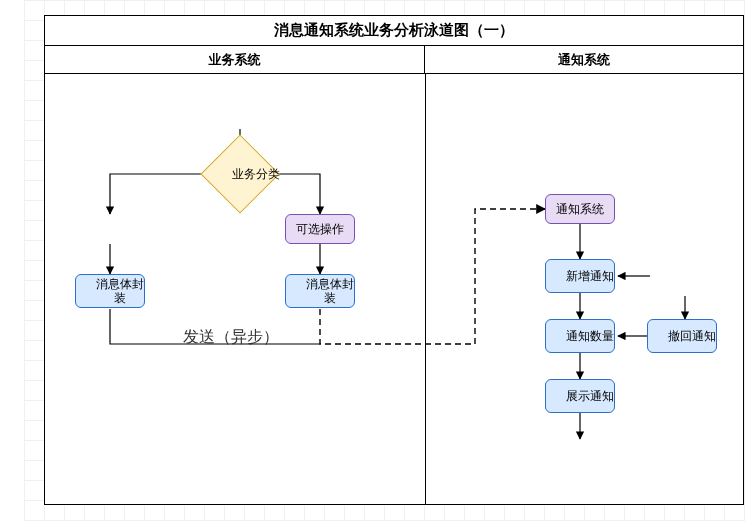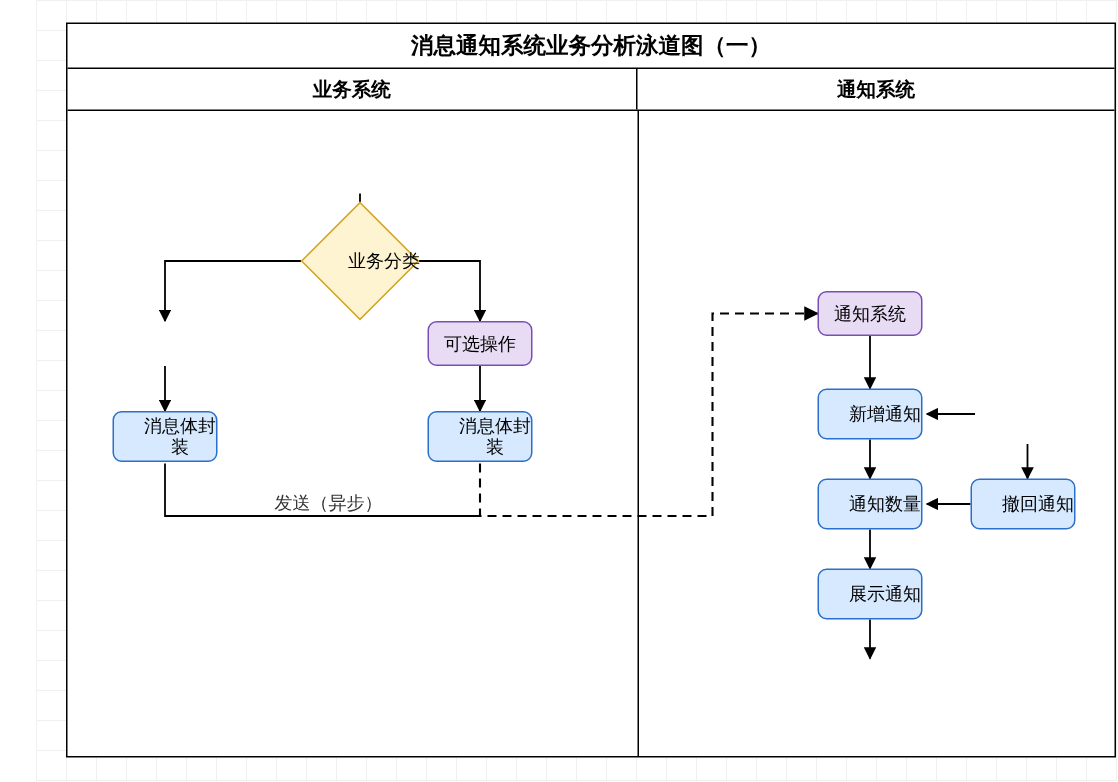--- a/index.html
+++ b/index.html
@@ -42,21 +42,21 @@
   }
   .process-purp {
     width: 70px; height: 30px; border: 1.5px solid #7a4fb5; background: #e8dcf5; border-radius: 6px;
   }
   .decision-wrap { width: 80px; height: 50px; justify-content: flex-end; }
   .decision {
     position: absolute; width: 56px; height: 56px; left: 12px; top: -3px;
     transform: rotate(45deg); border: 1.5px solid #d4a524; background: #fff4d1;
   }
   .decision-label { position: relative; z-index: 2; font-size: 12px; }
-  .edge-label { position: absolute; font-size: 12px; color: #333; z-index: 6; }
+  .edge-label { position: absolute; font-size: 16px; color: #333; z-index: 6; }
   svg.conn { position: absolute; top: 0; left: 0; width: 100%; height: 100%; z-index: 3; pointer-events: none; }
 </style>
 </head>
 <body>
 
 <div class="container">
   <div class="grid-bg"></div>
   <div class="lane-frame">
     <div class="title-row">消息通知系统业务分析泳道图（一）</div>
     <div class="lanes-header">

